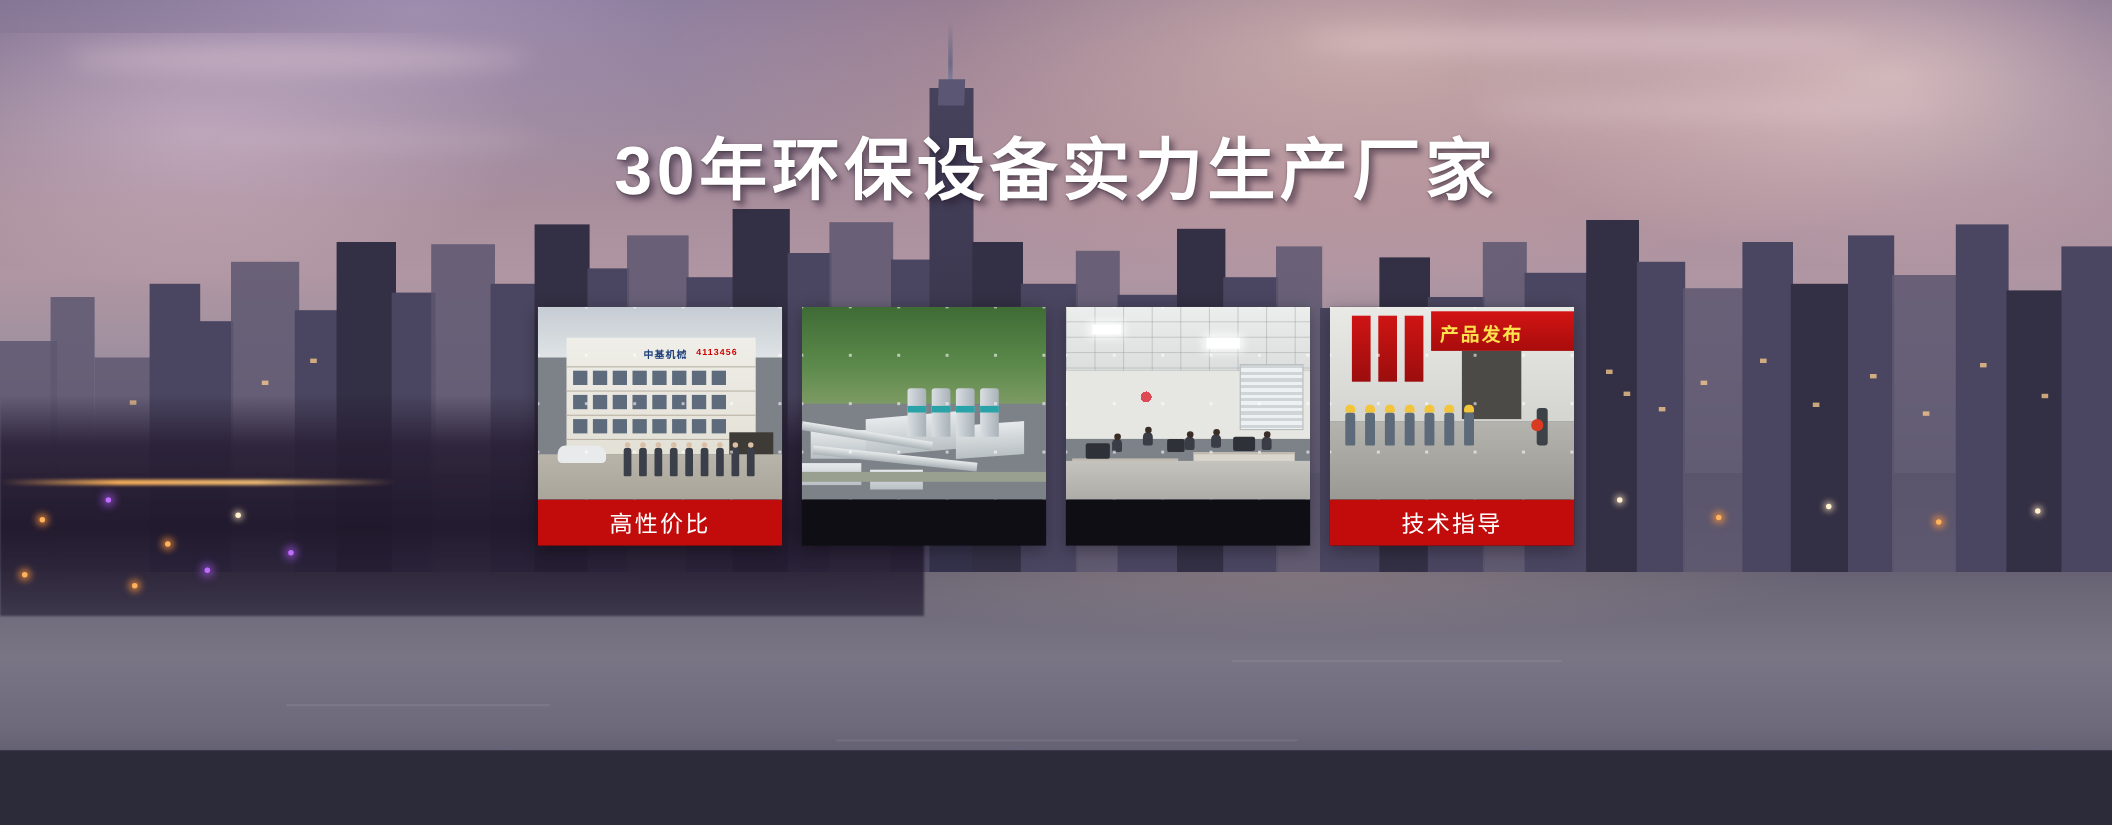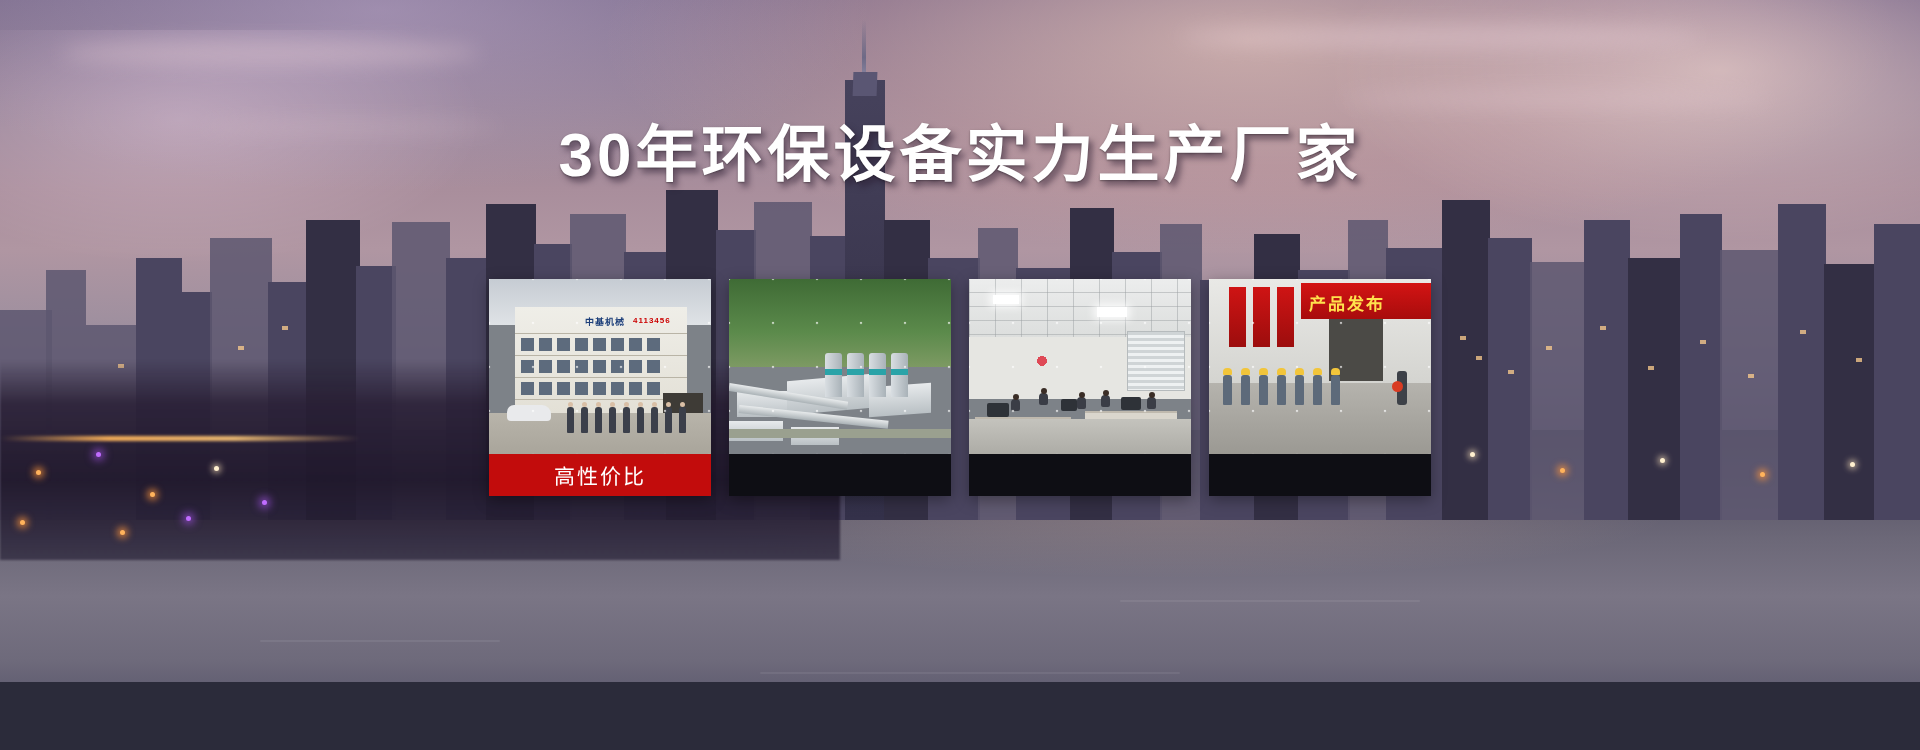--- a/index.html
+++ b/index.html
@@ -404,17 +404,18 @@
           <div class="w" style="left:14px;"></div>
           <div class="w" style="left:32px;"></div>
           <div class="w" style="left:50px;"></div>
           <div class="w" style="left:68px;"></div>
           <div class="w" style="left:86px;"></div>
           <div class="w" style="left:104px;"></div>
           <div class="w" style="left:122px;"></div>
           <div class="red-guy"></div>
           <div class="wm"></div>
         </div>
+        <div class="cap">技术指导</div>
       </div>
 
     </div>
   </div>
 </div>
 
 </body></html>

